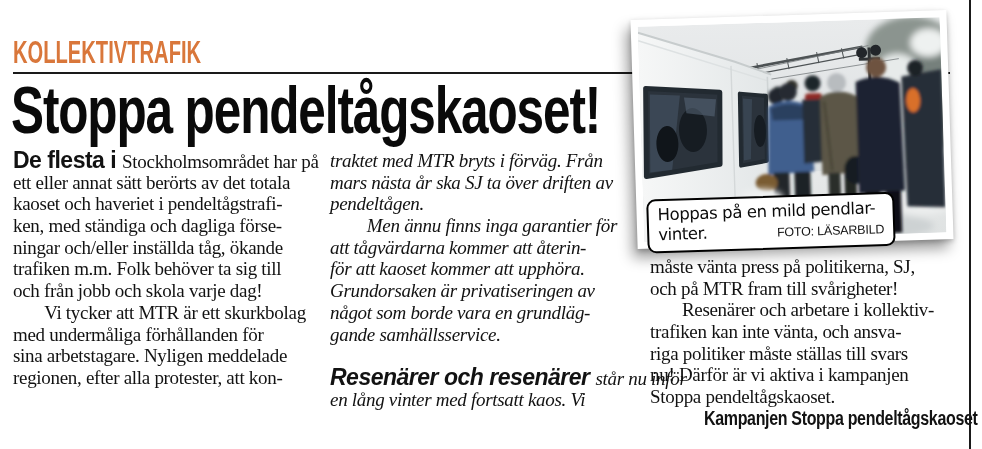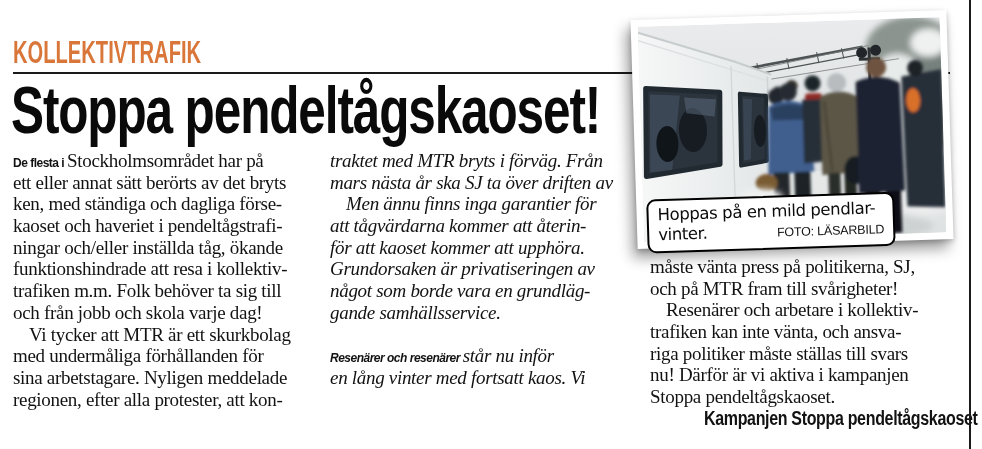--- a/index.html
+++ b/index.html
@@ -27,25 +27,25 @@
     font-size:66px;line-height:1;color:#0a0a0a;
     letter-spacing:-1.5px;white-space:nowrap;
     transform:scaleX(.75);transform-origin:left top;
   }
   
   .col{position:absolute;font-size:19px;letter-spacing:-0.3px;}
   .col-1{left:13px;top:150px;width:308px;}
   .col-2{left:330px;top:150px;width:308px;font-style:italic;}
   .col-3{left:650px;top:256px;width:300px;}
   .line{height:21.7px;line-height:21.7px;white-space:nowrap;}
-  .line.indent{padding-left:16px;}
+  .line.indent{padding-left:16px;text-align:center;}
   .line.blank{height:21.7px;}
   .lead{
     font-family:"Liberation Sans", sans-serif;font-weight:700;
-    font-size:12px;letter-spacing:-0.5px;
+    font-size:23px;letter-spacing:-0.5px;
   }
   .line.byline{
     font-family:"Liberation Sans", sans-serif;font-weight:700;
     font-size:19.5px;letter-spacing:-0.4px;text-align:right;
     transform:scaleX(.82);transform-origin:right top;
   }
   
   .v-divider{
     position:absolute;left:969px;top:0;width:2px;height:449px;
     background:#1a1a1a;
@@ -76,35 +76,35 @@
 </style>
 </head>
 <body>
 
 <div class="kicker">KOLLEKTIVTRAFIK</div>
 <div class="rule"></div>
 <h1 class="headline">Stoppa pendeltågskaoset!</h1>
 
 <div class="col col-1">
     <div class="line"><b class="lead">De flesta i </b>Stockholmsområdet har på</div>
-    <div class="line">ett eller annat sätt berörts av det bryts</div>
+    <div class="line">ett eller annat sätt berörts av det totala</div>
+    <div class="line">kaoset och haveriet i pendeltågstrafi-</div>
     <div class="line">ken, med ständiga och dagliga förse-</div>
-    <div class="line">kaoset och haveriet i pendeltågstrafi-</div>
     <div class="line">ningar och/eller inställda tåg, ökande</div>
-    <div class="line">funktionshindrade att resa i kollektiv-</div>
     <div class="line">trafiken m.m. Folk behöver ta sig till</div>
     <div class="line">och från jobb och skola varje dag!</div>
     <div class="line indent">Vi tycker att MTR är ett skurkbolag</div>
     <div class="line">med undermåliga förhållanden för</div>
     <div class="line">sina arbetstagare. Nyligen meddelade</div>
     <div class="line">regionen, efter alla protester, att kon-</div>
   </div>
 <div class="col col-2">
     <div class="line">traktet med MTR bryts i förväg. Från</div>
     <div class="line">mars nästa år ska SJ ta över driften av</div>
+    <div class="line">pendeltågen.</div>
     <div class="line indent">Men ännu finns inga garantier för</div>
     <div class="line">att tågvärdarna kommer att återin-</div>
     <div class="line">för att kaoset kommer att upphöra.</div>
     <div class="line">Grundorsaken är privatiseringen av</div>
     <div class="line">något som borde vara en grundläg-</div>
     <div class="line">gande samhällsservice.</div>
     <div class="line blank"></div>
     <div class="line"><b class="lead">Resenärer och resenärer </b>står nu inför</div>
     <div class="line">en lång vinter med fortsatt kaos. Vi</div>
   </div>

